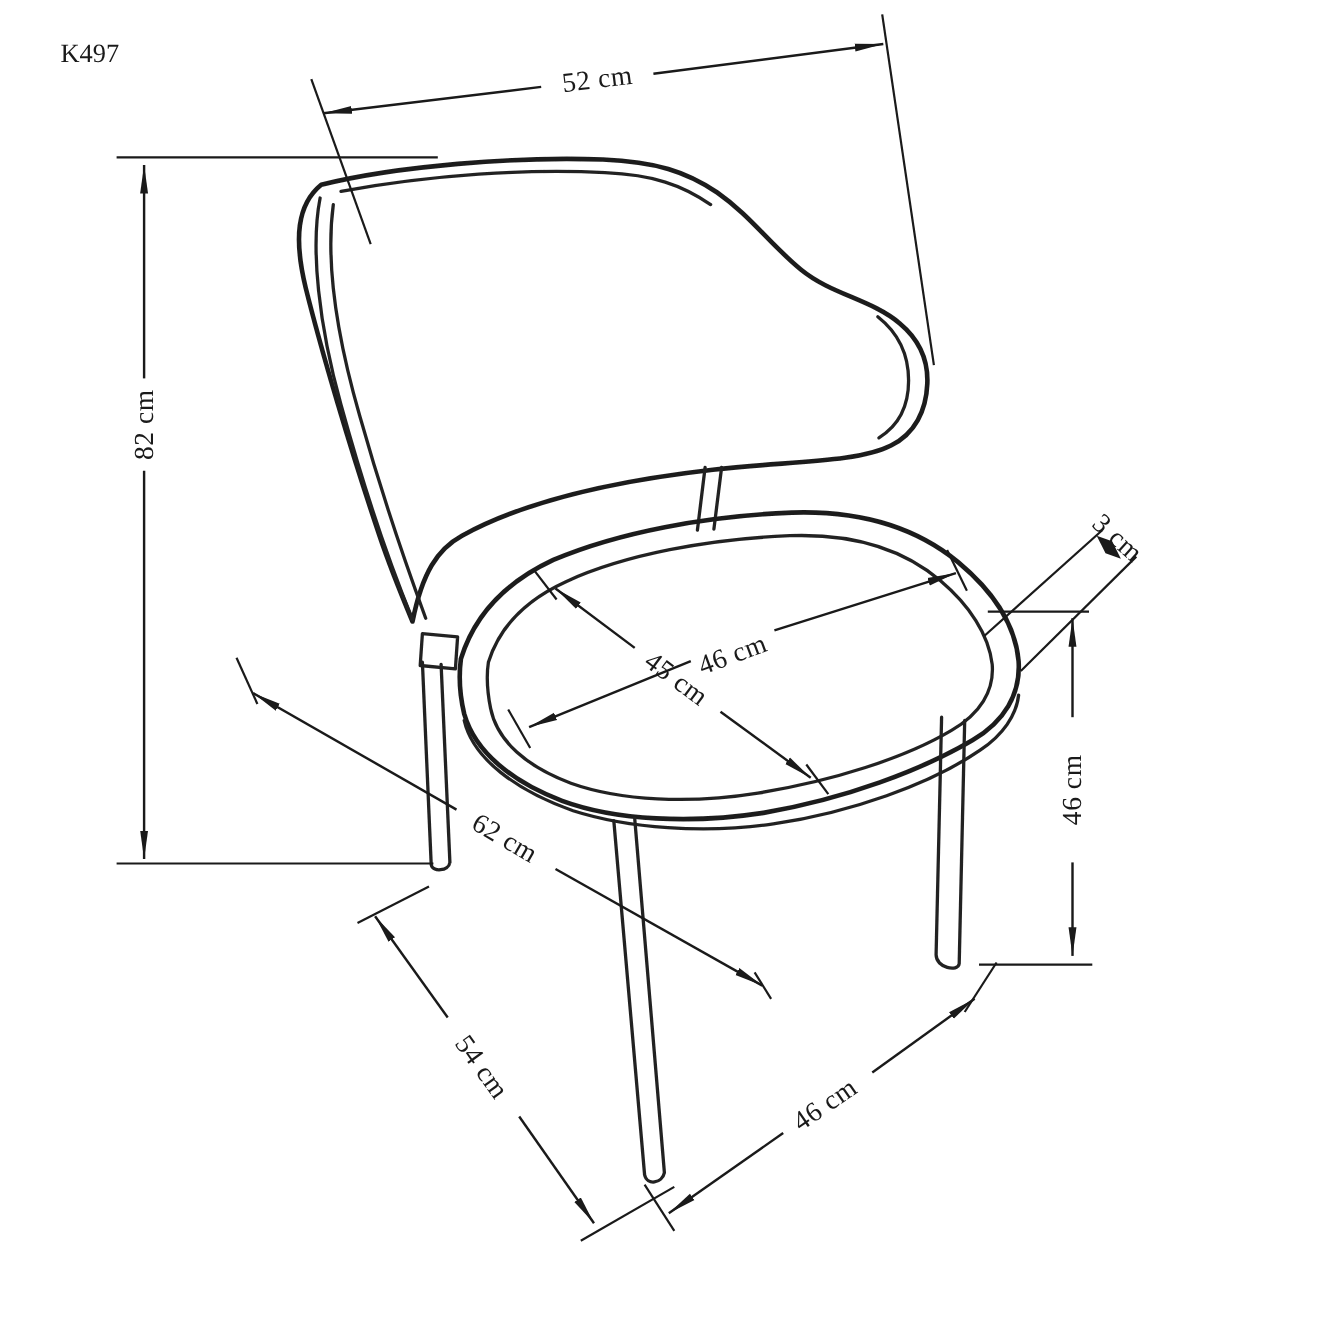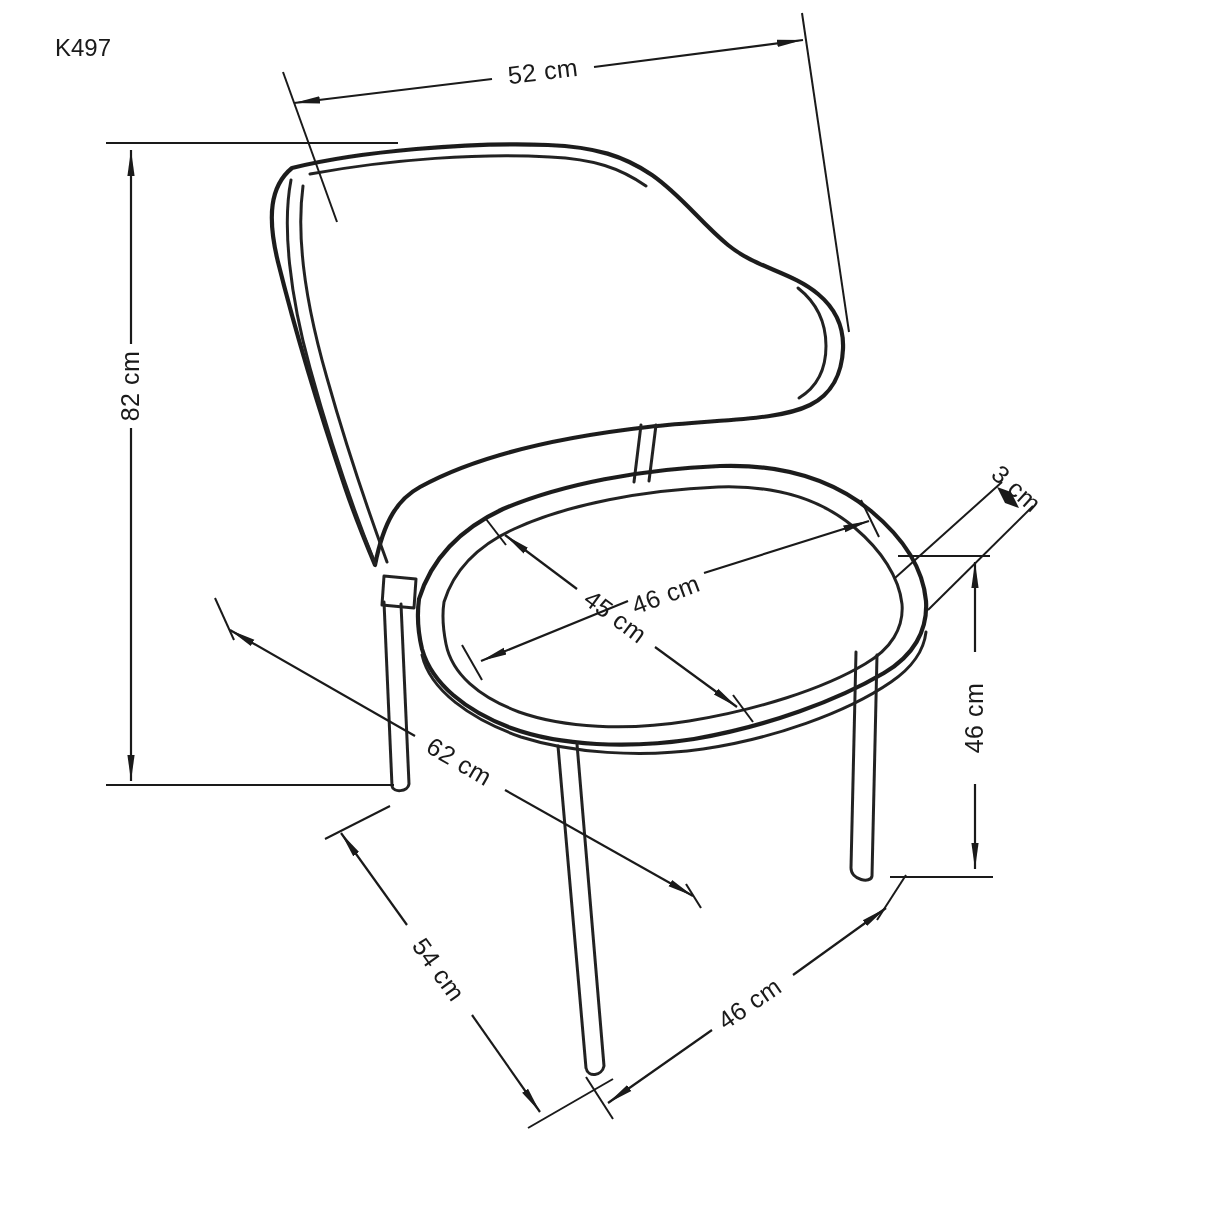--- a/index.html
+++ b/index.html
@@ -1,17 +1,17 @@
 <!DOCTYPE html>
 <html><head>
 <meta charset="utf-8">
 <style>
   html,body{margin:0;padding:0;background:#ffffff;}
   .stage{position:relative;width:1214px;height:1214px;background:#ffffff;overflow:hidden;
-         font-family:Liberation Sans, sans-serif;}
+         font-family:Liberation Serif, serif;}
   svg{display:block;}
   .chair-stroke{fill:none;stroke:#1f1f1f;stroke-width:4.2;stroke-linecap:round;stroke-linejoin:round;}
   .chair-stroke-thin{fill:none;stroke:#242424;stroke-width:3;stroke-linecap:round;stroke-linejoin:round;}
   .dim{fill:none;stroke:#1a1a1a;stroke-width:2.2;stroke-linecap:butt;}
   .tick{fill:none;stroke:#1a1a1a;stroke-width:2;stroke-linecap:butt;}
   .dim-text{fill:#1a1a1a;font-size:25px;letter-spacing:0.5px;}
   .code-text{fill:#1a1a1a;font-size:24px;}
 </style>
 </head>
 <body>

